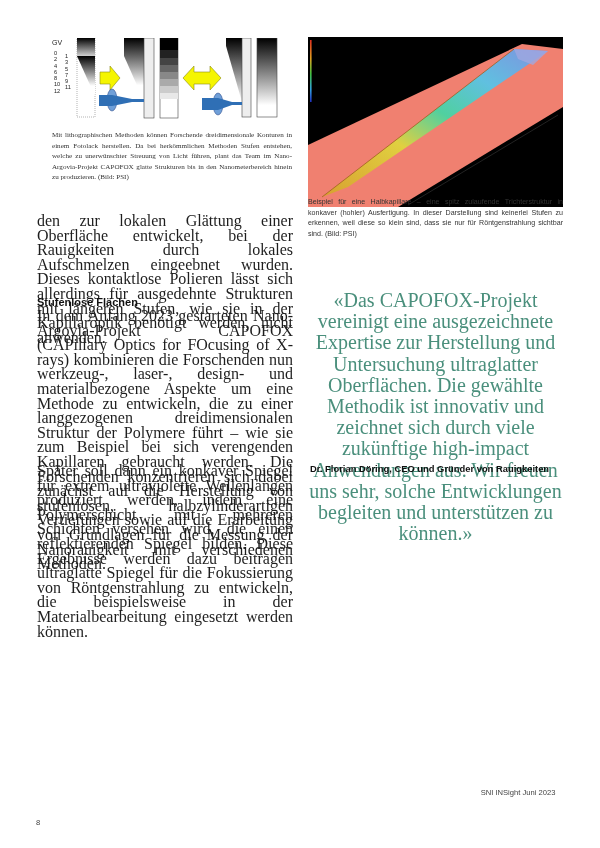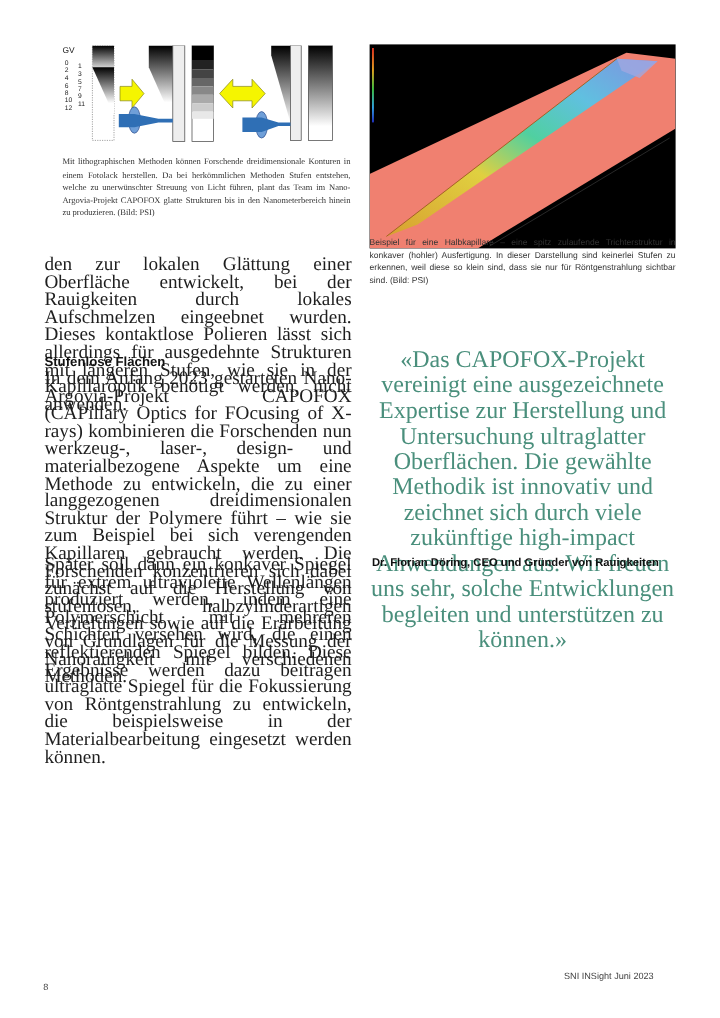--- a/index.html
+++ b/index.html
@@ -145,13 +145,13 @@
 
 <p class="abs body-text" style="left:37px; top:309px; width:256px;">In dem Anfang 2023 gestarteten Nano-Argovia-Projekt CAPOFOX (CAPillary Optics for FOcusing of X-rays) kombinieren die Forschenden nun werkzeug-, laser-, design- und materialbezogene Aspekte um eine Methode zu entwickeln, die zu einer langgezogenen dreidimensionalen Struktur der Polymere führt – wie sie zum Beispiel bei sich verengenden Kapillaren gebraucht werden. Die Forschenden konzentrieren sich dabei zunächst auf die Herstellung von stufenlosen, halbzylinderartigen Vertiefungen sowie auf die Erarbeitung von Grundlagen für die Messung der Nanorauigkeit mit verschiedenen Methoden.</p>
 
 <p class="abs body-text" style="left:37px; top:464px; width:256px;">Später soll dann ein konkaver Spiegel für extrem ultraviolette Wellenlängen produziert werden, indem eine Polymerschicht mit mehreren Schichten versehen wird, die einen reflektierenden Spiegel bilden. Diese Ergebnisse werden dazu beitragen ultraglatte Spiegel für die Fokussierung von Röntgenstrahlung zu entwickeln, die beispielsweise in der Materialbearbeitung eingesetzt werden können.</p>
 
 <blockquote class="abs quote" style="left:308px; top:290px; width:255px; margin:0;">«Das CAPOFOX-Projekt vereinigt eine ausgezeichnete Expertise zur Herstellung und Untersuchung ultraglatter Oberflächen. Die gewählte Methodik ist innovativ und zeichnet sich durch viele zukünftige high-impact Anwendungen aus. Wir freuen uns sehr, solche Entwicklungen begleiten und unterstützen zu können.»</blockquote>
 
 <p class="abs attribution" style="left:310px; top:463px; width:260px;">Dr. Florian Döring, CEO und Gründer von Rauigkeiten</p>
 
 <div class="abs footer" style="left:36px; top:818px;">8</div>
-<div class="abs footer" style="left:470px; top:809px; width:96px; text-align:left;">SNI INSight Juni 2023</div>
+<div class="abs footer" style="left:470px; top:788px; width:96px; text-align:center;">SNI INSight Juni 2023</div>
 
 </body></html>

